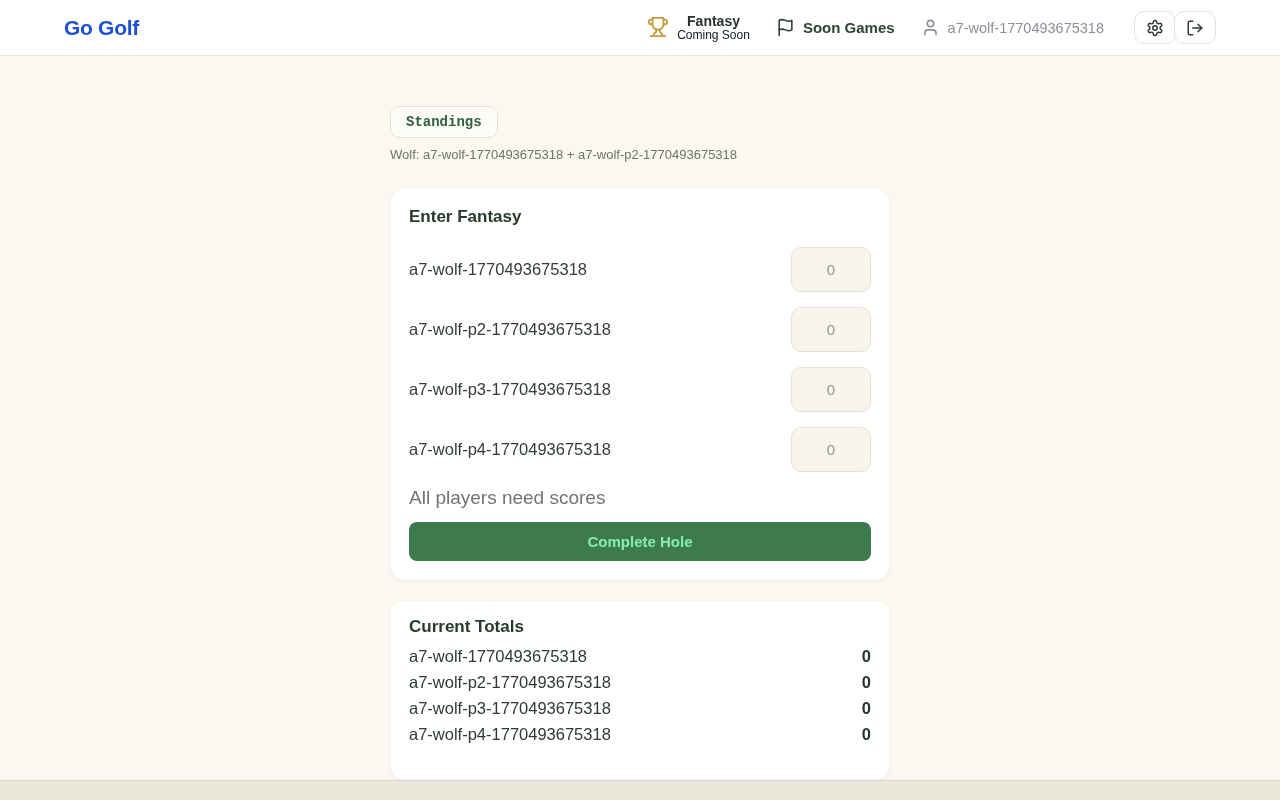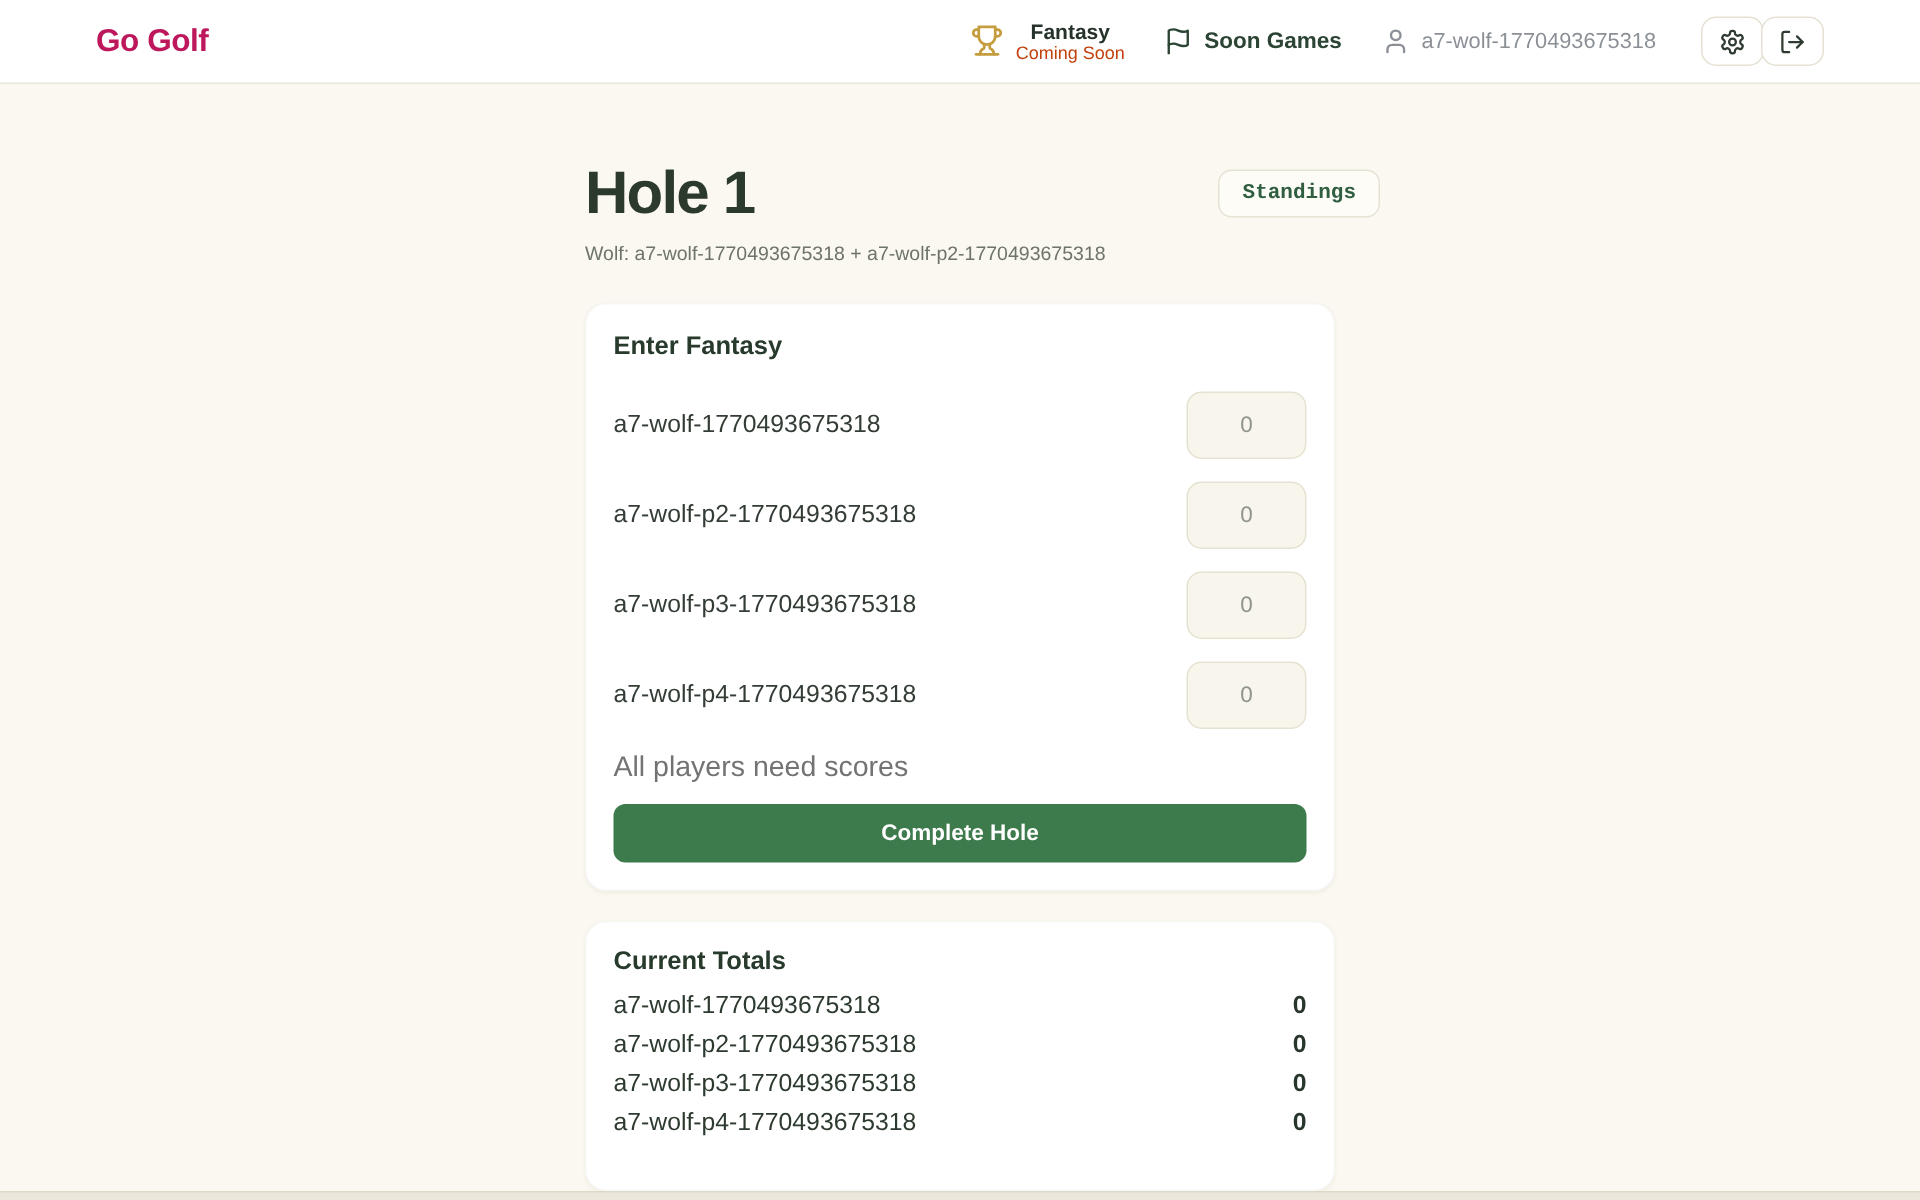--- a/index.html
+++ b/index.html
@@ -20,30 +20,30 @@
     border-bottom: 1px solid #e9e5d7;
     display: flex;
     align-items: center;
     justify-content: space-between;
     padding: 0 64px;
     flex: 0 0 auto;
   }
   .brand {
     font-size: 21px;
     font-weight: 800;
-    color: #be185d;
+    color: #1d4ed8;
     letter-spacing: -0.3px;
     cursor: pointer;
   }
   .header-nav { display: flex; align-items: center; gap: 26px; }
   .nav-item { display: flex; align-items: center; gap: 8px; cursor: pointer; text-align: center; }
   .nav-item .icon { display: flex; align-items: center; }
   .fantasy-text { display: flex; flex-direction: column; line-height: 1.15; }
   .fantasy-label { font-size: 14px; font-weight: 700; color: #25332a; }
-  .fantasy-sub { font-size: 12px; color: #c2410c; }
+  .fantasy-sub { font-size: 12px; color: #0f172a; }
   .links-label { font-size: 15px; font-weight: 700; color: #2b4434; }
   .user-name { font-size: 14.5px; color: #8b9096; }
   .icon-btn {
     width: 42px; height: 33px;
     border: 1px solid #e5e1d3;
     border-radius: 10px;
     background: #ffffff;
     display: flex; align-items: center; justify-content: center;
     cursor: pointer;
     color: #2f3a31;
@@ -126,21 +126,21 @@
 
   .error-text {
     font-size: 19px;
     color: #737373;
     margin: 3px 0 13px;
   }
   .complete-btn {
     width: 100%;
     height: 39px;
     background: #3d7a4c;
-    color: #ffffff;
+    color: #86efac;
     font-size: 15px;
     font-weight: 700;
     border: none;
     border-radius: 8px;
     cursor: pointer;
     font-family: inherit;
   }
 
   .total-row {
     display: flex;
@@ -225,21 +225,20 @@
         </span>
       </button>
     </div>
   </nav>
 </header>
 
 <main class="main">
   <div class="container">
 
     <div class="title-row">
-      <h1 class="page-title">Hole 1</h1>
       <button class="standings-btn">Standings</button>
     </div>
     <div class="page-subtitle">Wolf: a7-wolf-1770493675318 + a7-wolf-p2-1770493675318</div>
 
     <section class="card card-scores">
       <h2 class="card-heading">Enter Fantasy</h2>
 
       <div class="score-row">
         <span class="player-name">a7-wolf-1770493675318</span>
         <input class="score-input" type="text" placeholder="0" style="">

